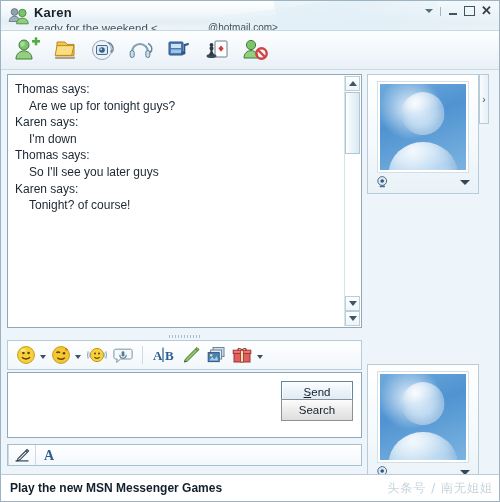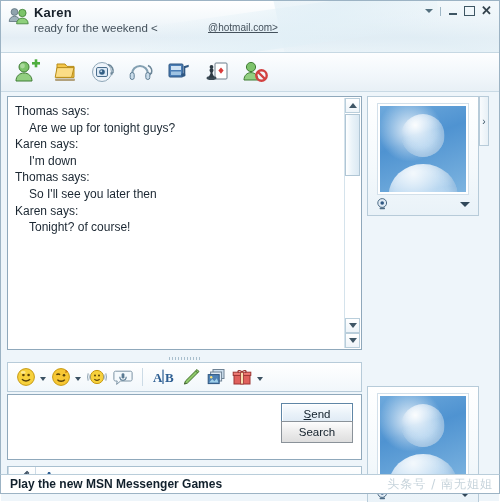--- a/index.html
+++ b/index.html
@@ -24,21 +24,21 @@
     width: 500px;
     height: 488px;
     box-sizing: border-box;
     border: 1px solid #9cb3c4;
     background: #fbfdfe;
   }
 
   
   .titlebar {
     position: relative;
-    height: 52px;
+    height: 30px;
     box-sizing: border-box;
     background: linear-gradient(180deg, #ffffff 0%, #f3f8fb 38%, #e4eef5 72%, #eff6fa 100%);
     border-bottom: 1px solid #c6d8e3;
     overflow: hidden;
   }
   .titlebar .sheen {
     position: absolute;
     right: -40px; top: -48px;
     width: 260px; height: 120px;
     background: linear-gradient(205deg, rgba(255,255,255,0.9) 0%, rgba(221,236,244,0.55) 60%, rgba(255,255,255,0) 100%);
@@ -421,21 +421,21 @@
     justify-content: center;
     font-size: 10px;
     color: #3c5667;
     cursor: default;
   }
 
   
   .adbar {
     position: absolute;
     left: 0; top: 474px;
-    width: 500px; height: 20px;
+    width: 500px; height: 28px;
     box-sizing: border-box;
     background: #ffffff;
     border: 1px solid #9cb3c4;
     border-top: 1px solid #b9cdda;
     display: flex;
     align-items: center;
     overflow: hidden;
   }
   .ad-text {
     padding-left: 9px;
@@ -579,21 +579,21 @@
             <div>
               <div class="msg-who">Thomas says:</div>
               <div class="msg-body">Are we up for tonight guys?</div>
             </div>
             <div>
               <div class="msg-who">Karen says:</div>
               <div class="msg-body">I'm down</div>
             </div>
             <div>
               <div class="msg-who">Thomas says:</div>
-              <div class="msg-body">So I'll see you later then</div>
+              <div class="msg-body">So I'll see you later guys</div>
             </div>
             <div>
               <div class="msg-who">Karen says:</div>
               <div class="msg-body">Tonight? of course!</div>
             </div>
           </div>
 
           <div class="vscroll">
             <div class="vs-track"></div>
             <div class="vs-arrow">

